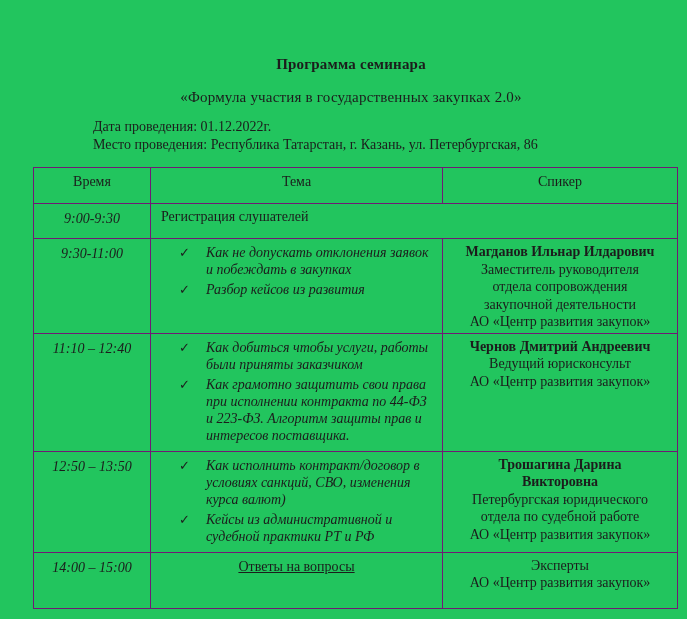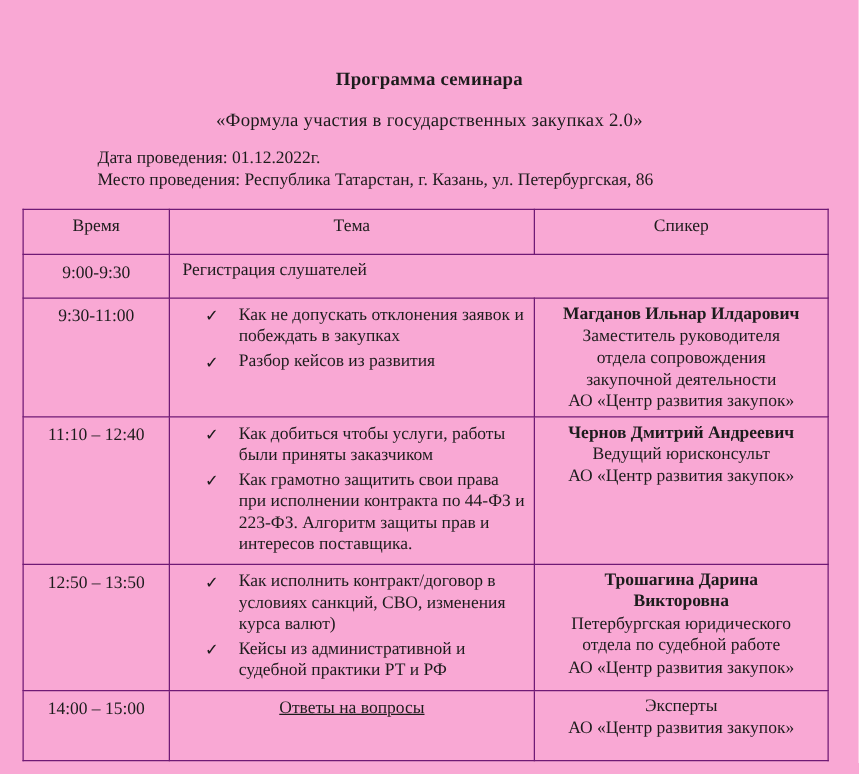--- a/index.html
+++ b/index.html
@@ -1,24 +1,25 @@
 <!DOCTYPE html>
 <html><head>
 <meta charset="utf-8">
 <style>
   * { margin: 0; padding: 0; box-sizing: border-box; }
   html, body { background: #ffffff; }
   .page {
     position: relative;
     width: 687px;
     height: 619px;
-    background: #f9a8d4;
+    background: #22c55e;
     color: #1c1c1c;
     font-family: "Liberation Serif", "DejaVu Serif", serif;
     overflow: hidden;
+    padding-left: 15px;
   }
   .doc-title {
     margin-top: 56px;
     text-align: center;
     font-size: 15px;
     font-weight: bold;
     letter-spacing: 0.2px;
   }
   .doc-subtitle {
     margin-top: 16px;
@@ -89,21 +90,21 @@
     text-align: center;
     padding-top: 6px;
     text-decoration: underline;
   }
   td.speaker {
     text-align: center;
     padding: 4px 6px 2px 6px;
     line-height: 17.5px;
   }
   .speaker-name { font-weight: bold; }
-  .time, .topic-text { line-height: 17px; }
+  .time, .topic-text { line-height: 17px; font-style: italic; }
 </style>
 </head>
 <body>
 
 <div class="page">
 
   <div class="doc-title">Программа семинара</div>
   <div class="doc-subtitle">«Формула участия в государственных закупках 2.0»</div>
 
   <div class="meta">

